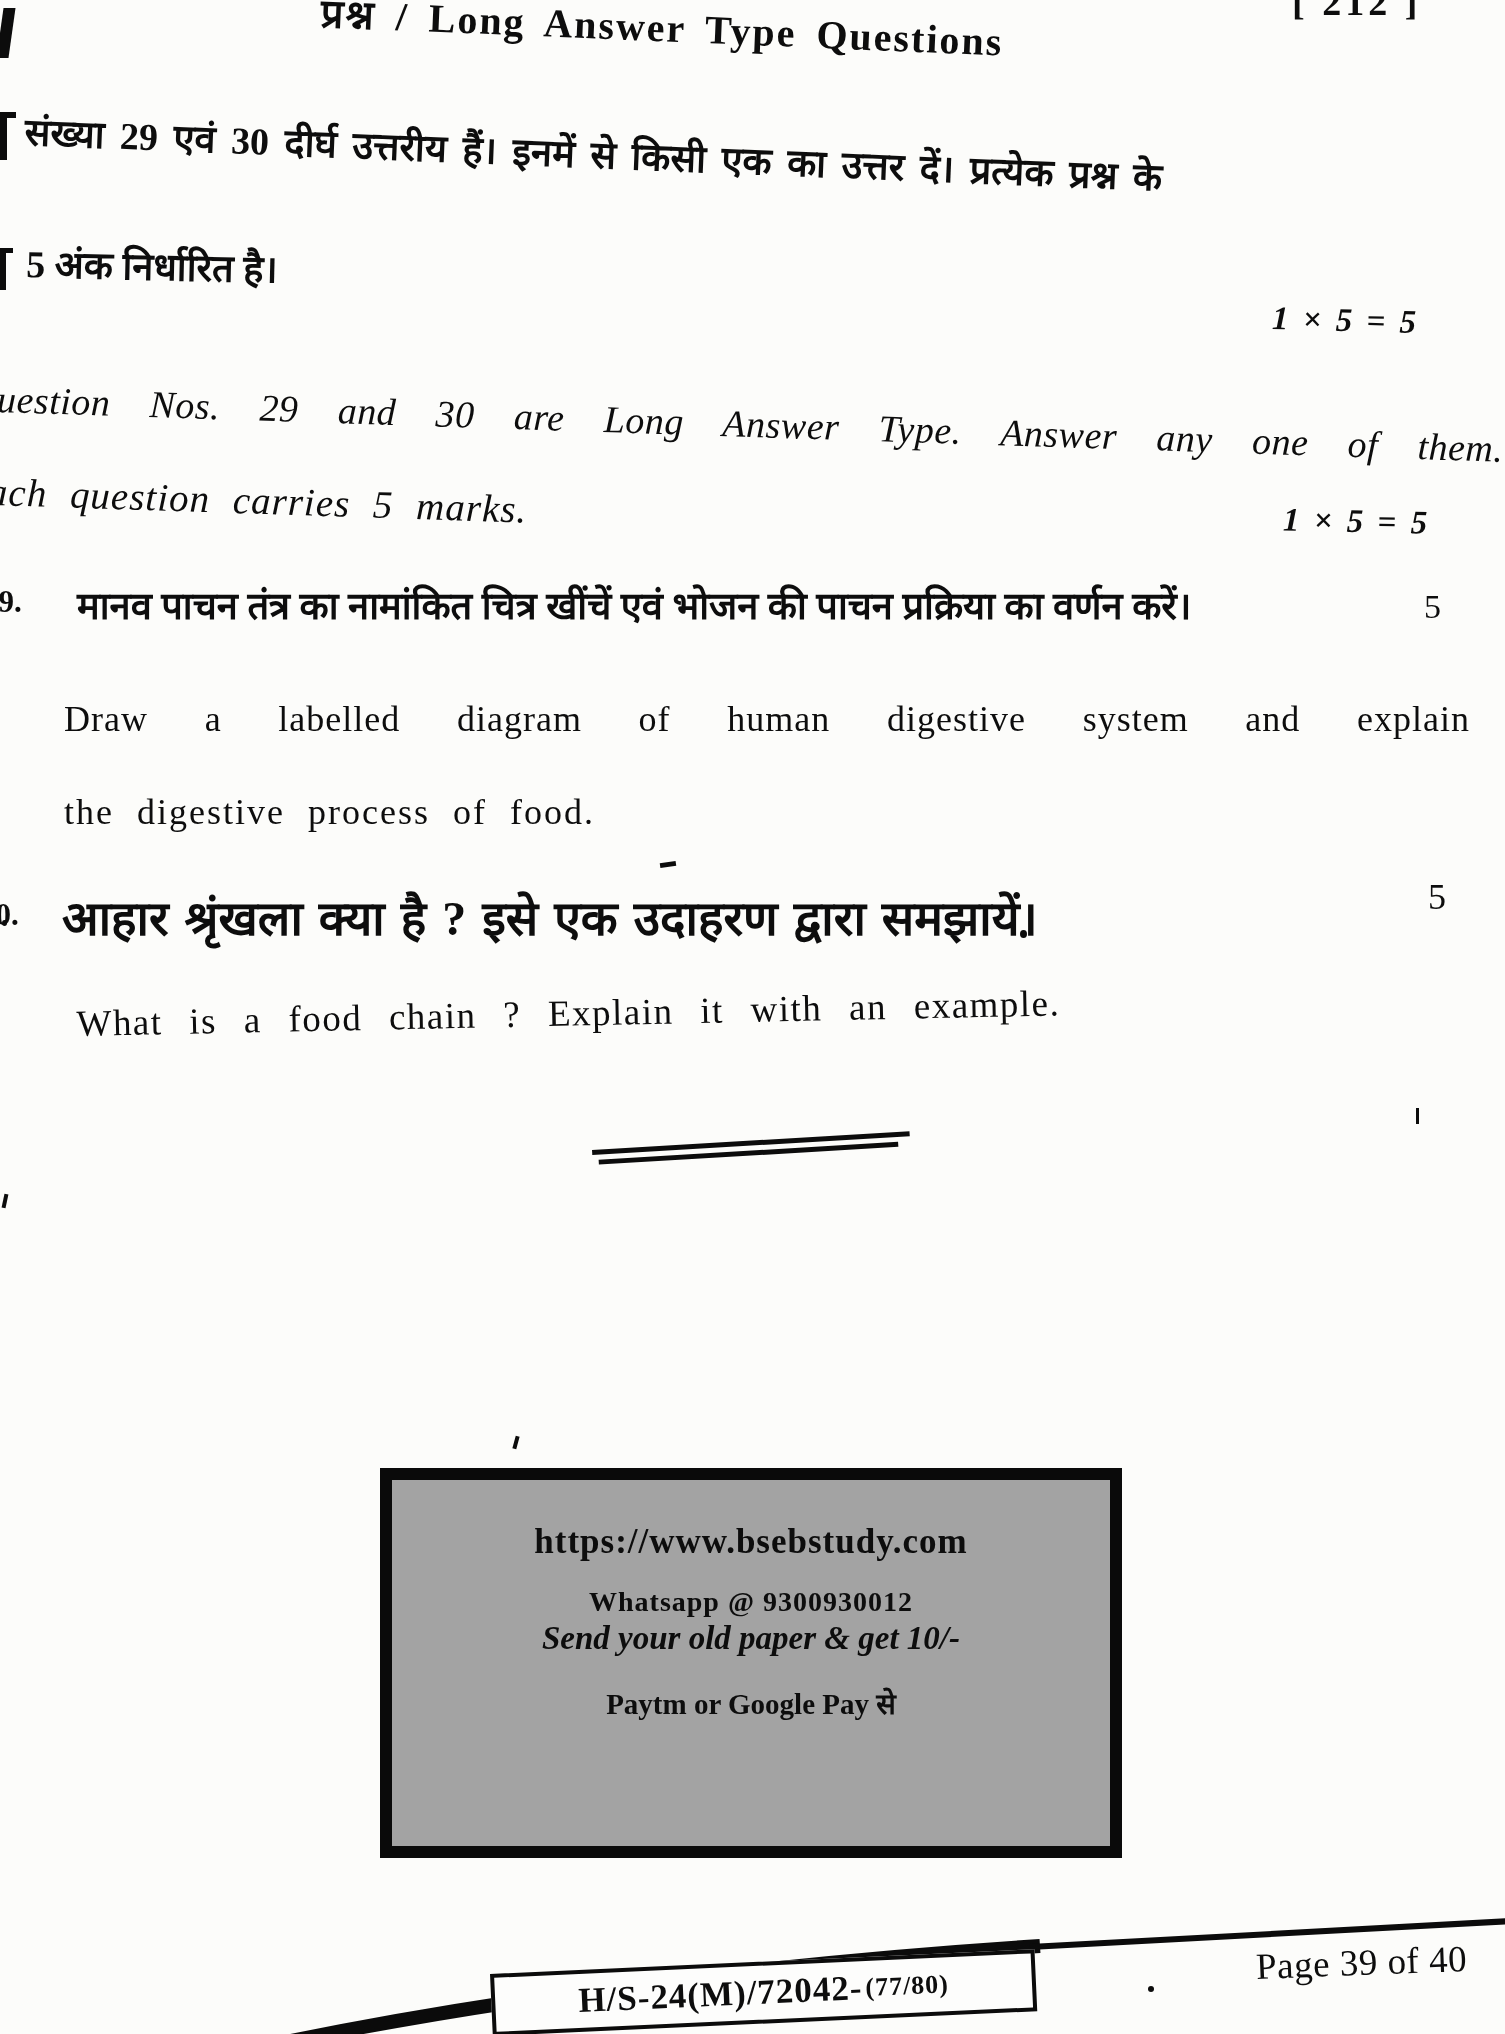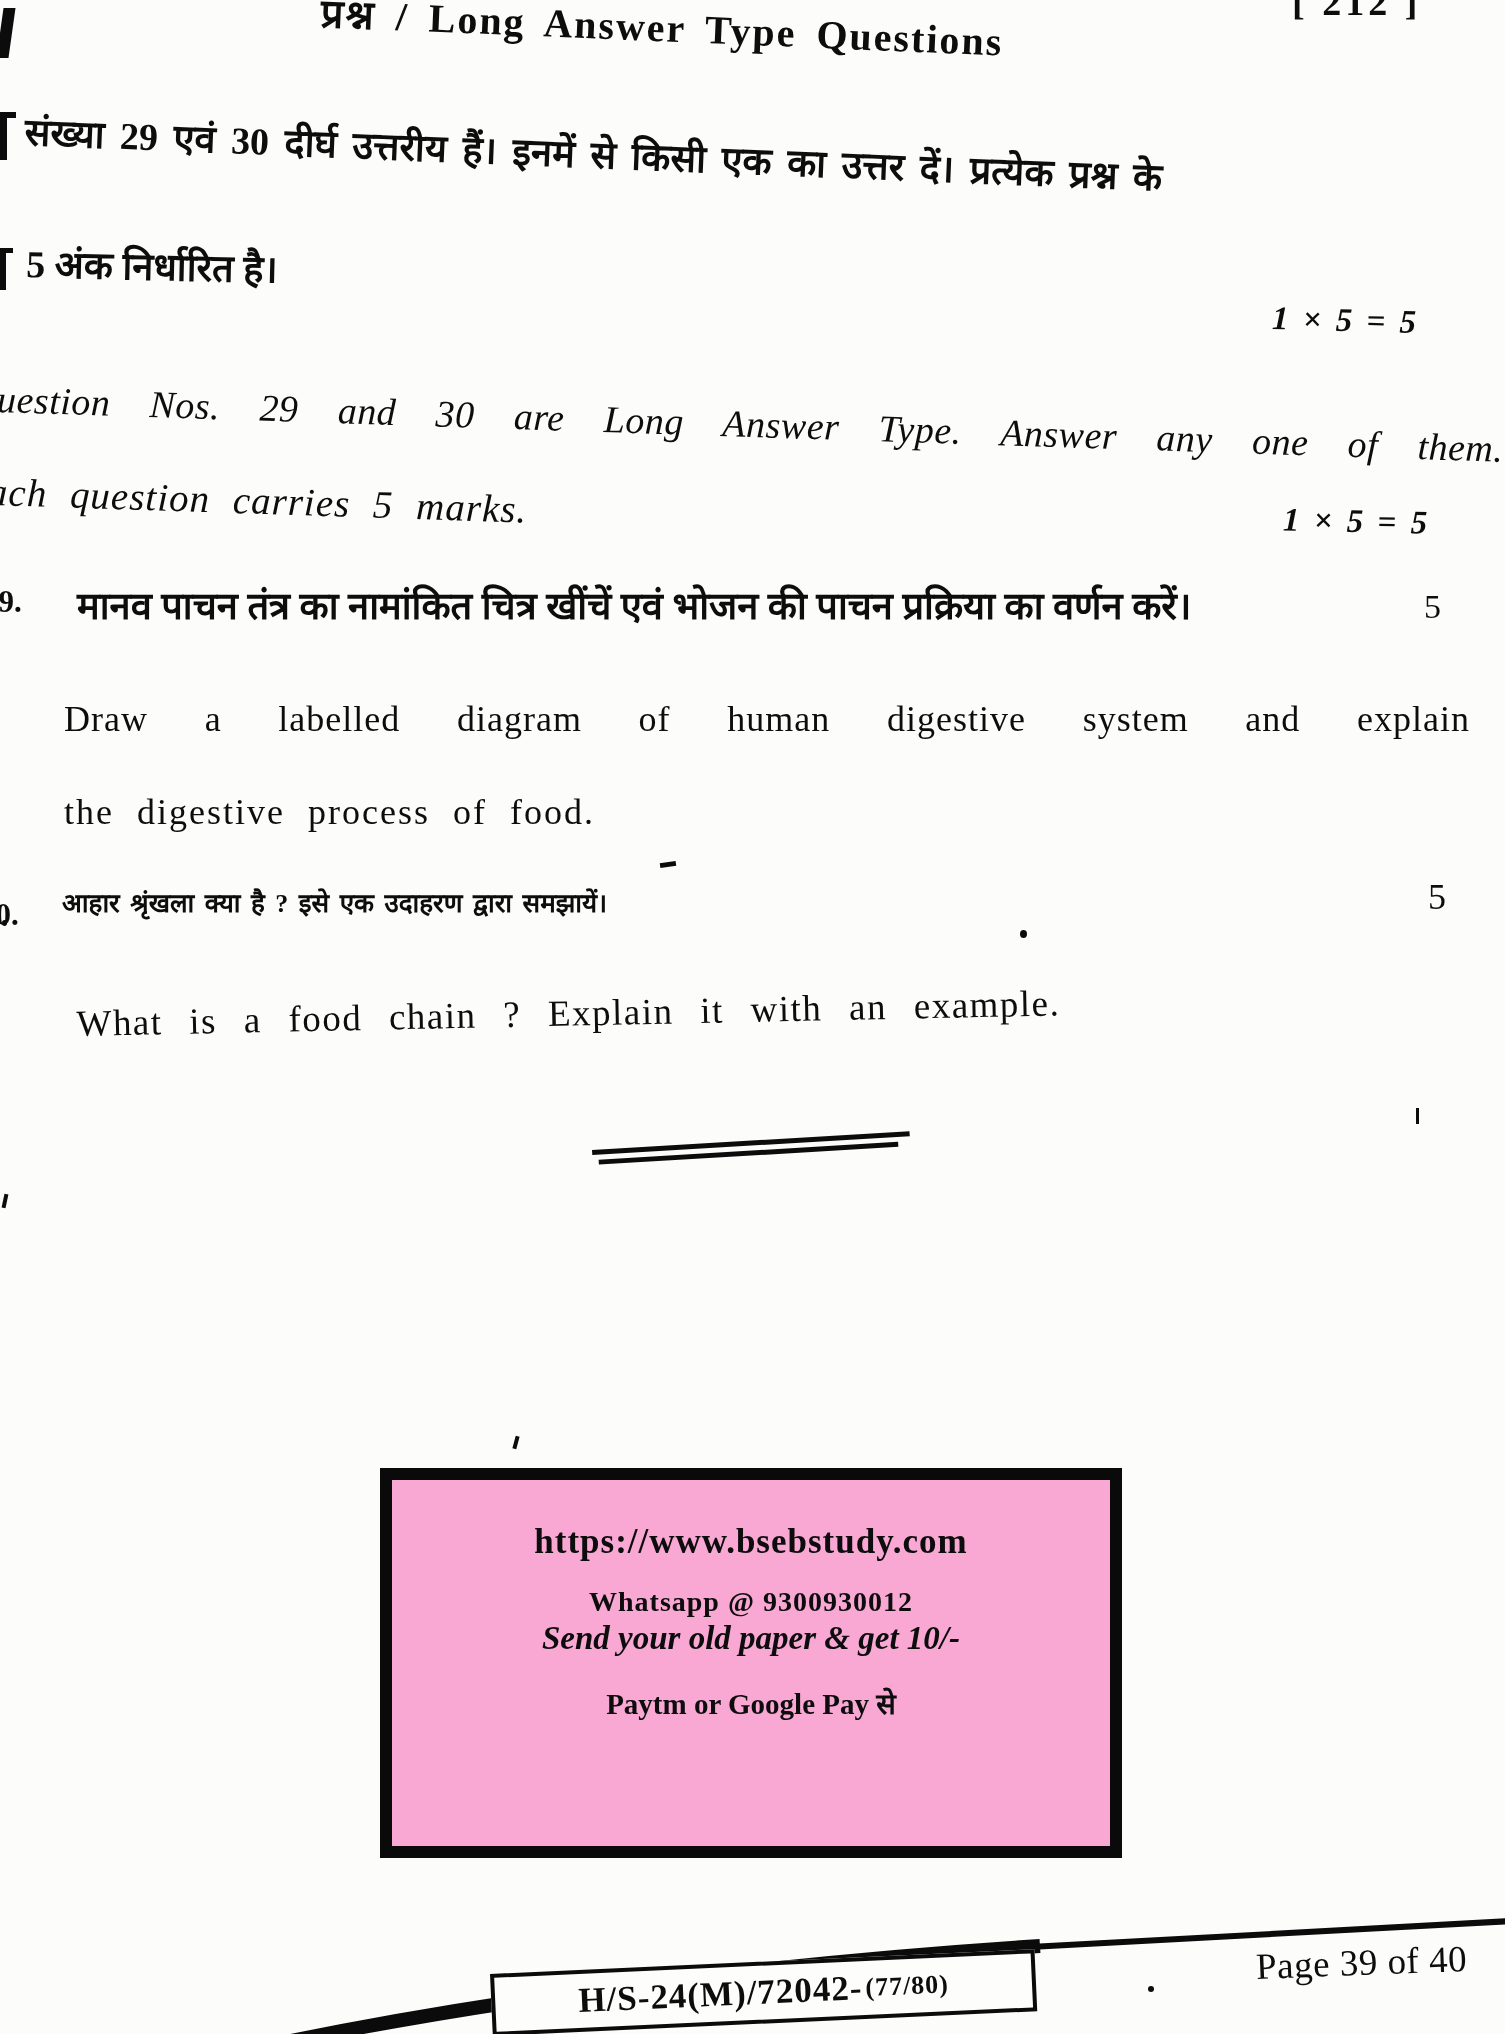--- a/index.html
+++ b/index.html
@@ -27,31 +27,31 @@
   .marks-2{left:1283px;top:503px;font-size:33px;font-weight:bold;font-style:italic;letter-spacing:3px;
           transform:rotate(1.2deg);}
 
   .q29-num{left:-17px;top:584px;font-size:31px;font-weight:600;}
   .q29-hi{left:64px;top:578px;font-size:38px;margin-left:13px;}
   .q29-marks{left:1424px;top:588px;font-size:34px;}
   .q29-en-1{left:64px;top:698px;width:1406px;font-size:36px;letter-spacing:1px;}
   .q29-en-2{left:64px;top:791px;font-size:36px;letter-spacing:2px;word-spacing:12px;}
 
   .q30-num{left:-20px;top:897px;font-size:31px;font-weight:600;}
-  .q30-hi{left:62px;top:884px;font-size:26px;word-spacing:4px;}
+  .q30-hi{left:62px;top:884px;font-size:48px;word-spacing:4px;}
   .q30-marks{left:1428px;top:876px;font-size:36px;}
   .q30-en-1{left:76px;top:1002px;font-size:37px;word-spacing:16px;letter-spacing:1.5px;
           transform:rotate(-1.2deg);transform-origin:left top;}
 
   .dline{left:592px;top:1150px;width:318px;transform:rotate(-3.4deg);transform-origin:left top;}
   .dline .b1{width:318px;height:5px;background:#0c0c0c;}
   .dline .b2{width:300px;height:5px;background:#0c0c0c;margin:5px 0 0 6px;}
 
   .ad-box{left:380px;top:1468px;width:742px;height:390px;box-sizing:border-box;
-          border:12px solid #0a0a0a;background:#f9a8d4;text-align:center;}
+          border:12px solid #0a0a0a;background:#a3a3a3;text-align:center;}
   .ad-box div{white-space:nowrap;}
   .ad-web{margin-top:42px;font-size:35px;font-weight:bold;letter-spacing:1px;}
   .ad-wa{margin-top:24px;font-size:28px;font-weight:bold;letter-spacing:1px;}
   .ad-offer{margin-top:2px;font-size:33px;font-weight:bold;font-style:italic;}
   .ad-hi{margin-top:12px;font-size:30px;word-spacing:8px;}
   .ad-pay{margin-top:26px;font-size:29px;font-weight:bold;}
 
   .footer-curve{position:absolute;left:0;top:1876px;}
   .code-box{left:490px;top:1974px;width:545px;height:62px;box-sizing:border-box;
           border:4px solid #0b0b0b;background:#fdfdfc;display:flex;align-items:center;justify-content:center;

